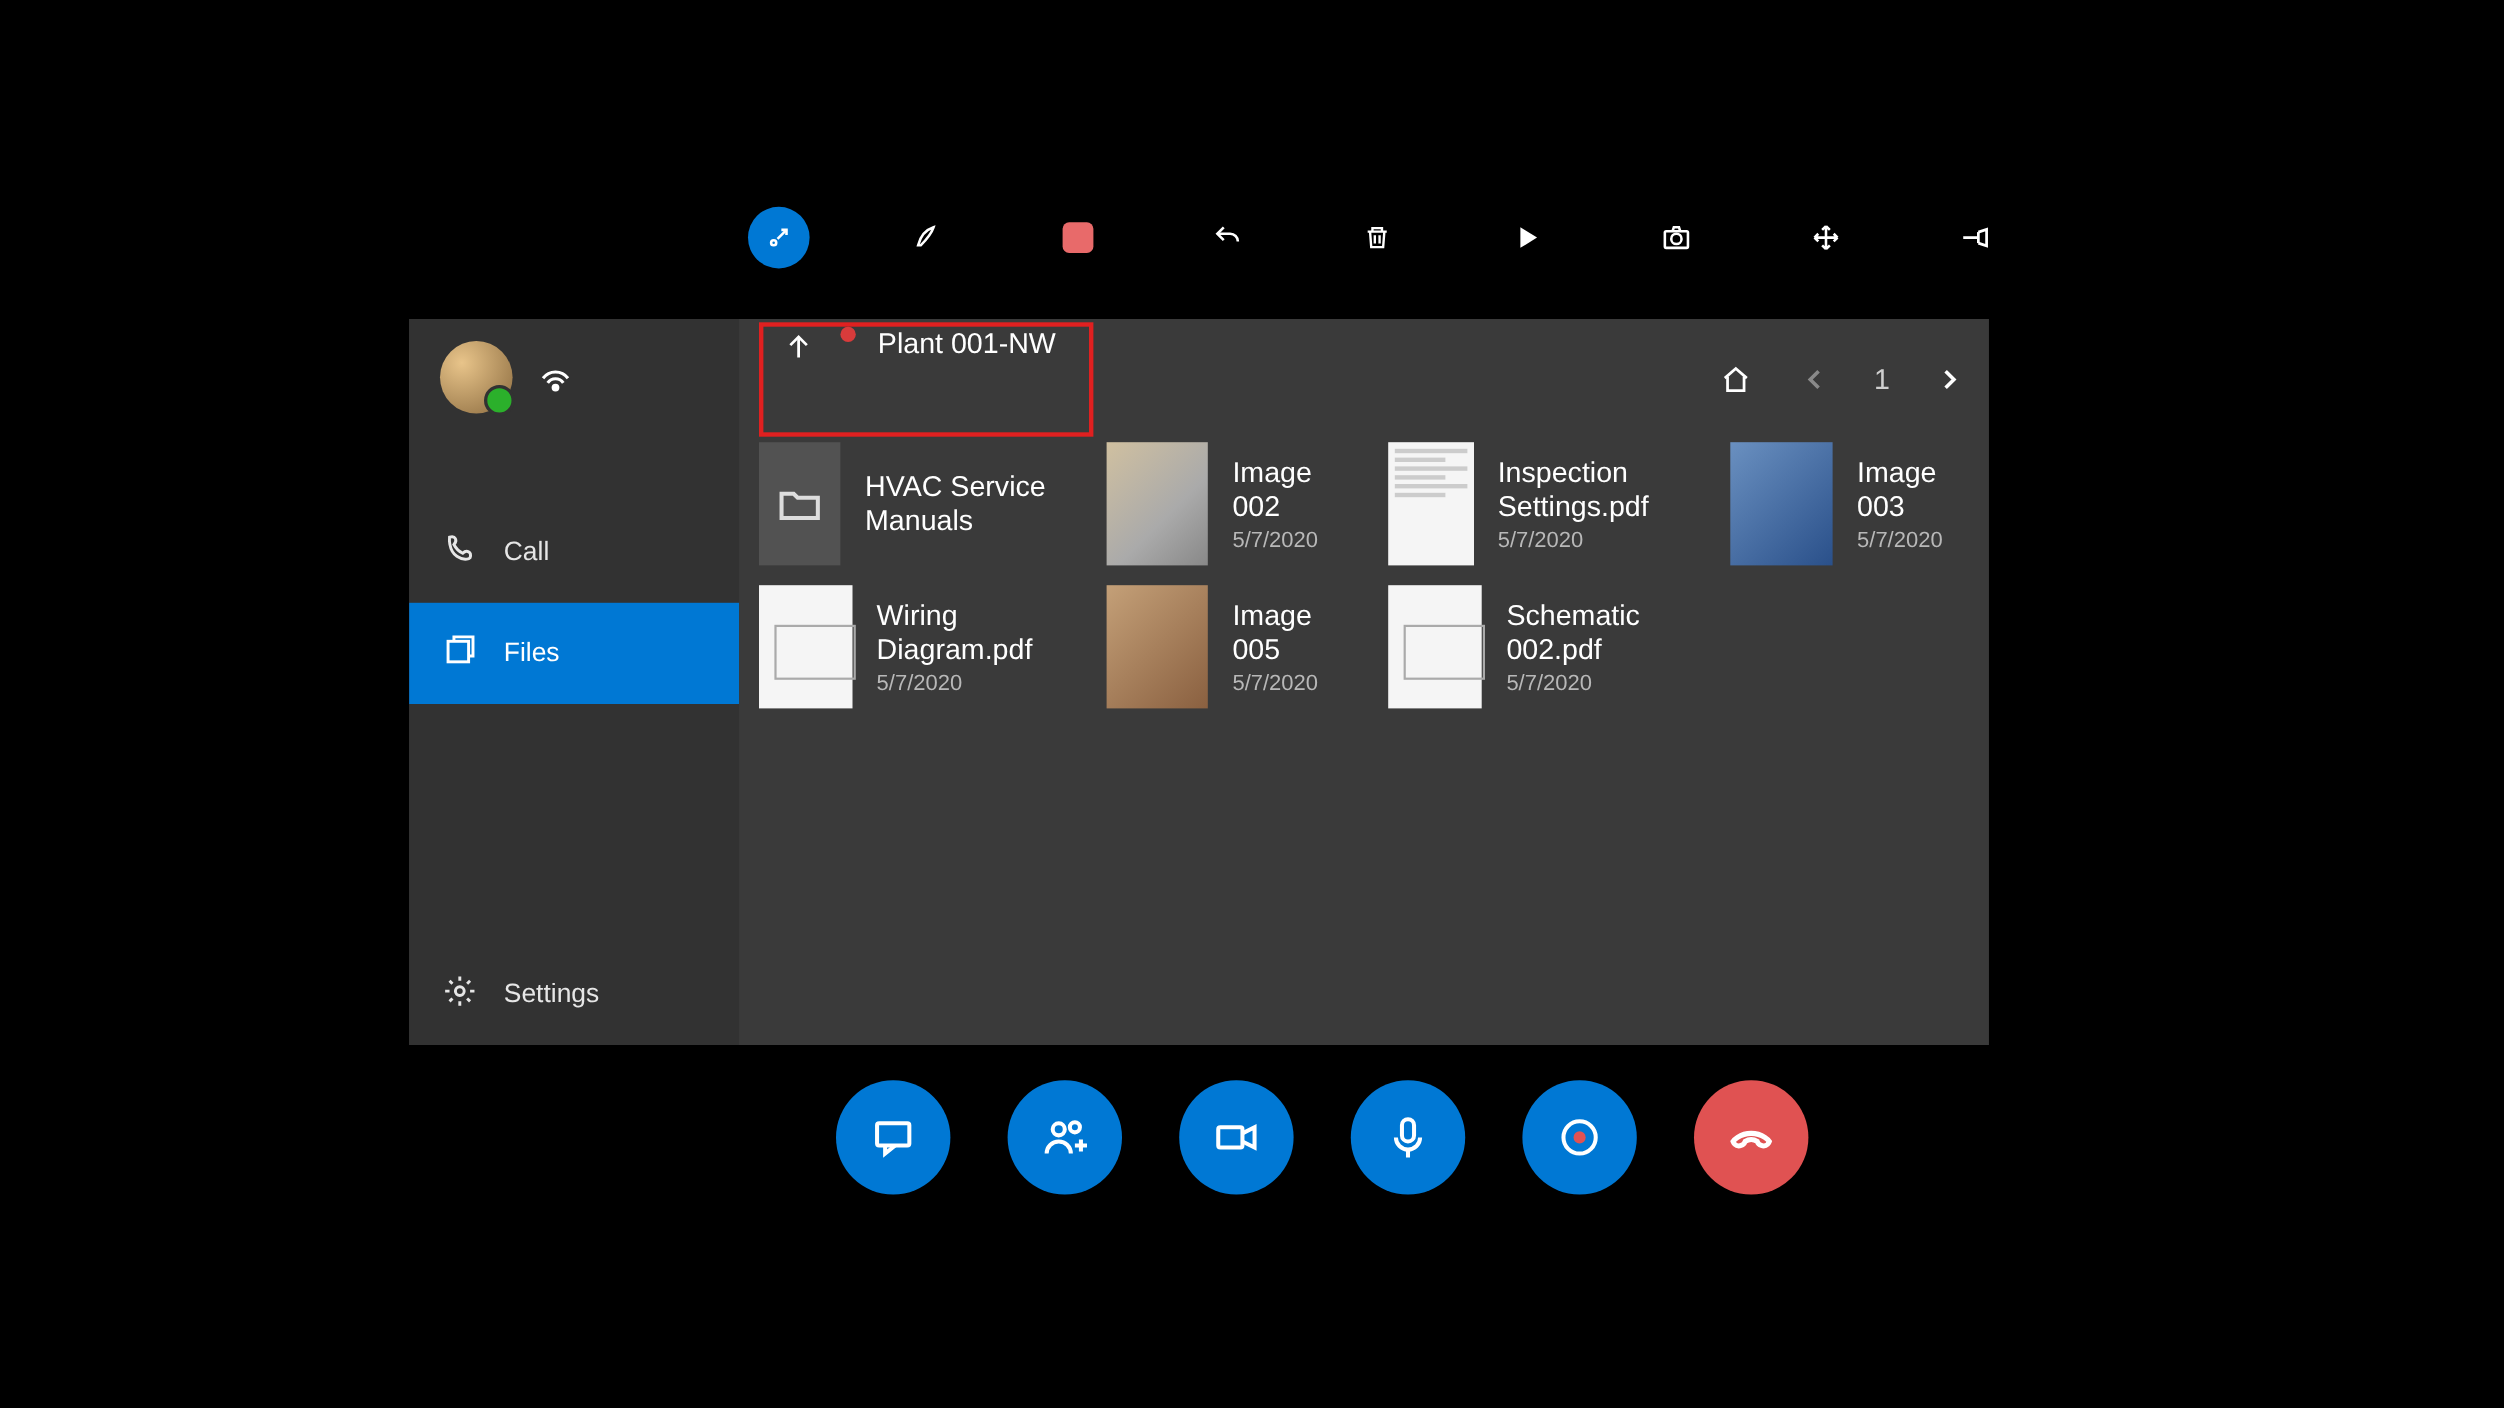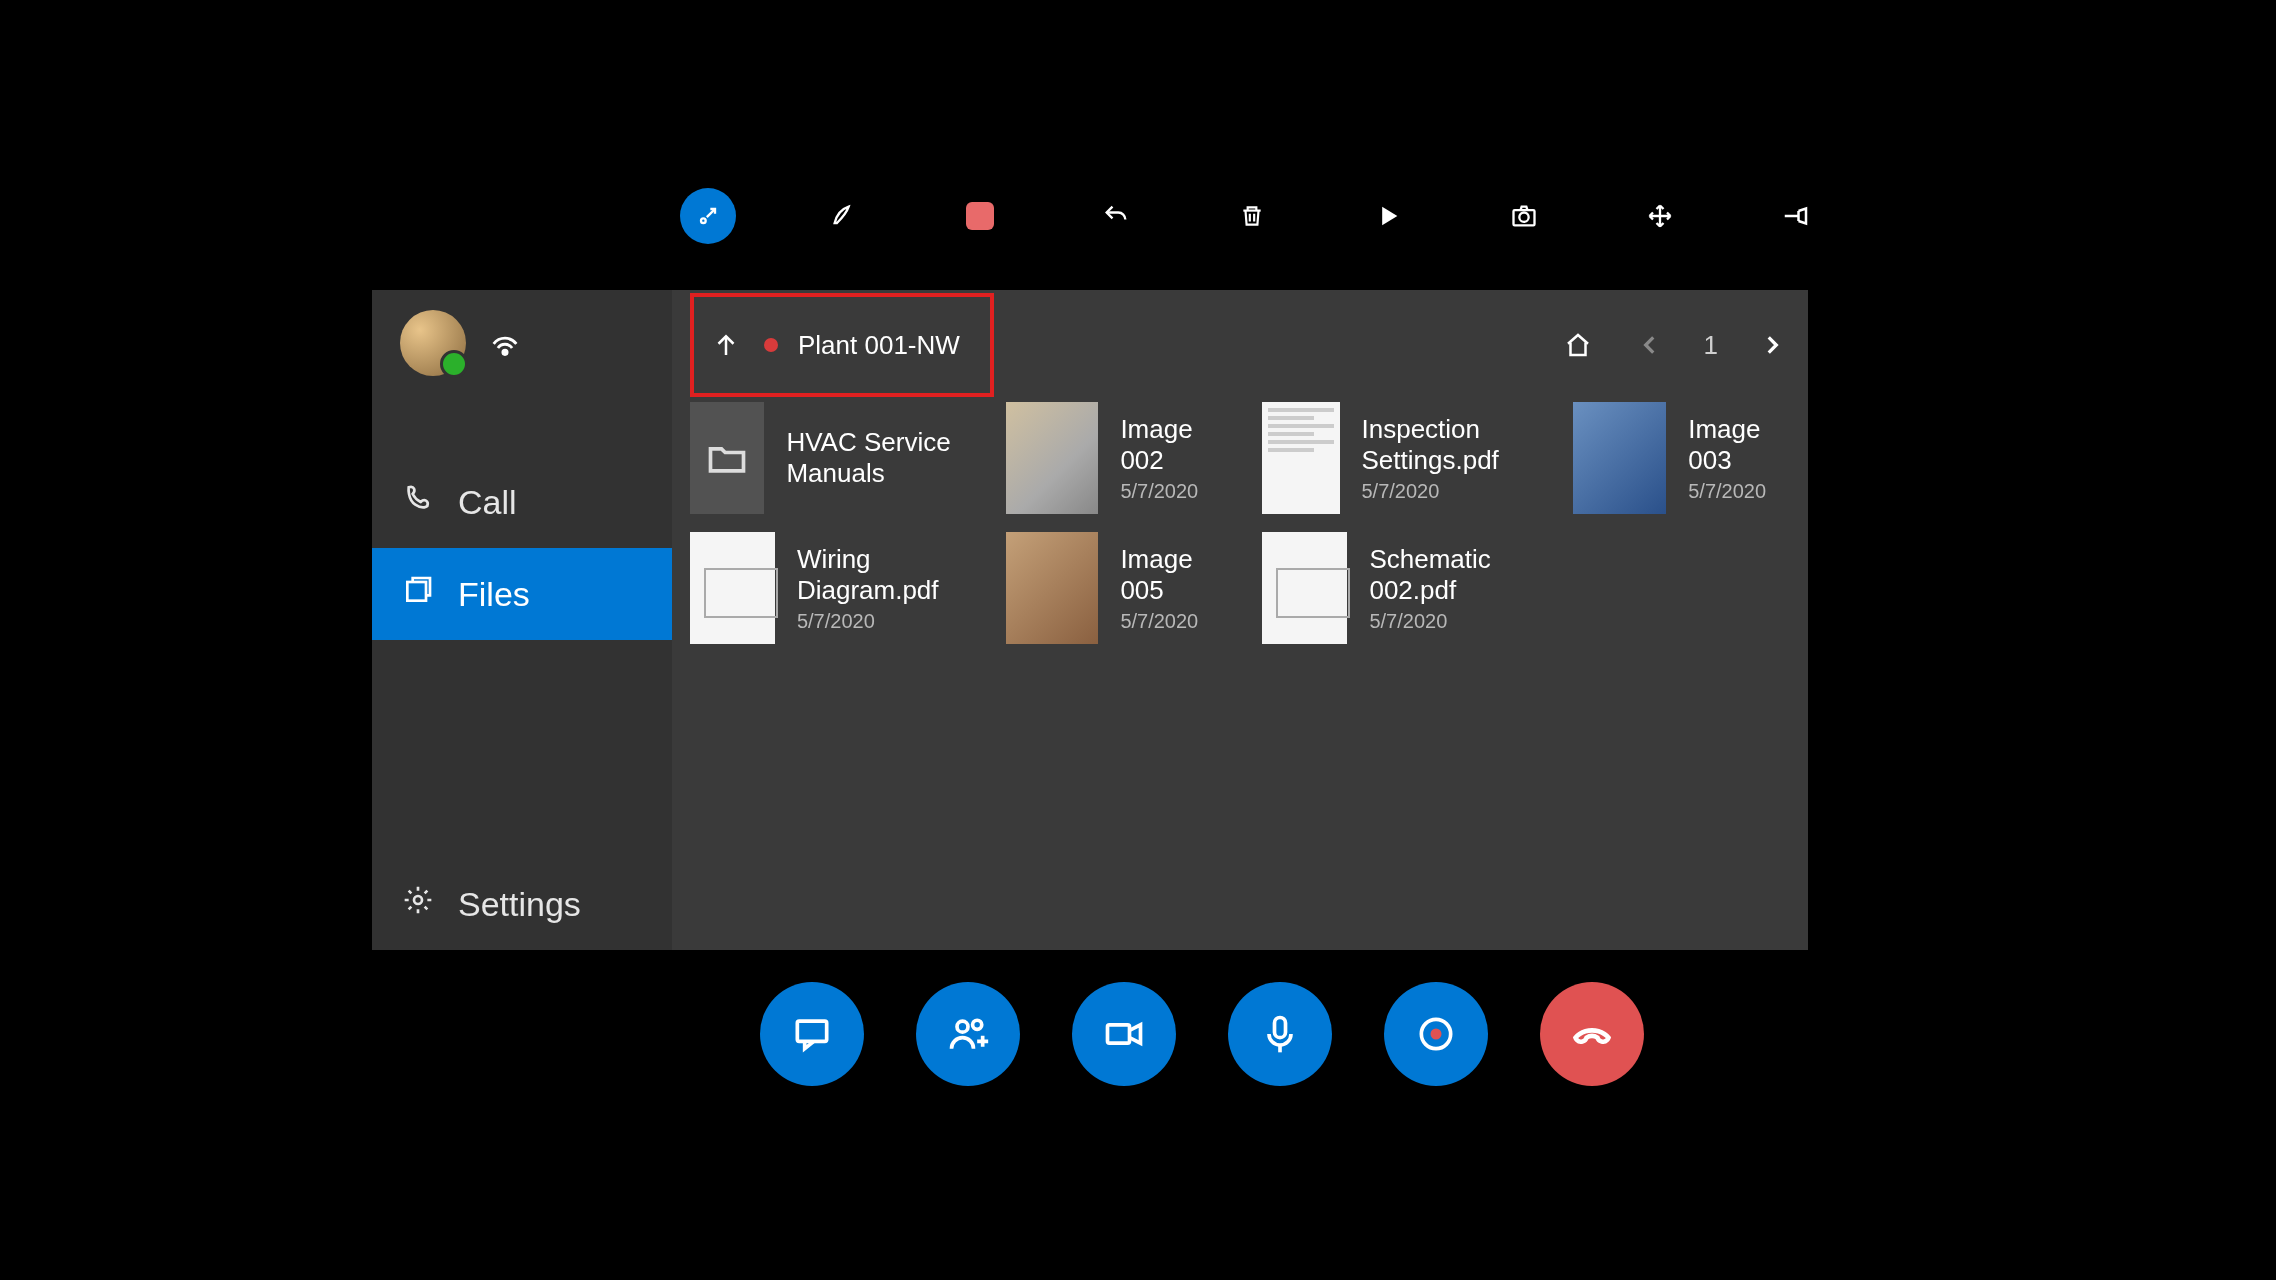--- a/index.html
+++ b/index.html
@@ -79,21 +79,21 @@
   }
   .wifi-ic svg { width: 34px; height: 34px; }
 
   .nav-item {
     height: 92px;
     display: flex;
     align-items: center;
     gap: 24px;
     padding-left: 30px;
     color: #e6e6e6;
-    font-size: 34px;
+    font-size: 24px;
     cursor: pointer;
   }
   .nav-item.active { background: #0078d4; color: #fff; }
   .nav-spacer { flex: 1; }
 
   
   .content {
     flex: 1;
     background: #3a3a3a;
     display: flex;
@@ -102,21 +102,20 @@
   }
   .content-header {
     display: flex;
     align-items: center;
     height: 94px;
   }
   .breadcrumb {
     border: 4px solid #e02020;
     height: 104px;
     display: flex;
-    align-items: center;
     padding: 0 30px 0 14px;
     gap: 20px;
     font-size: 26px;
     color: #fff;
   }
   .breadcrumb .up-ic { display:flex; align-items:center; justify-content:center; width:36px; height:36px; }
   .rec-dot {
     width: 14px; height: 14px;
     background: #d83b3b;
     border-radius: 50%;

